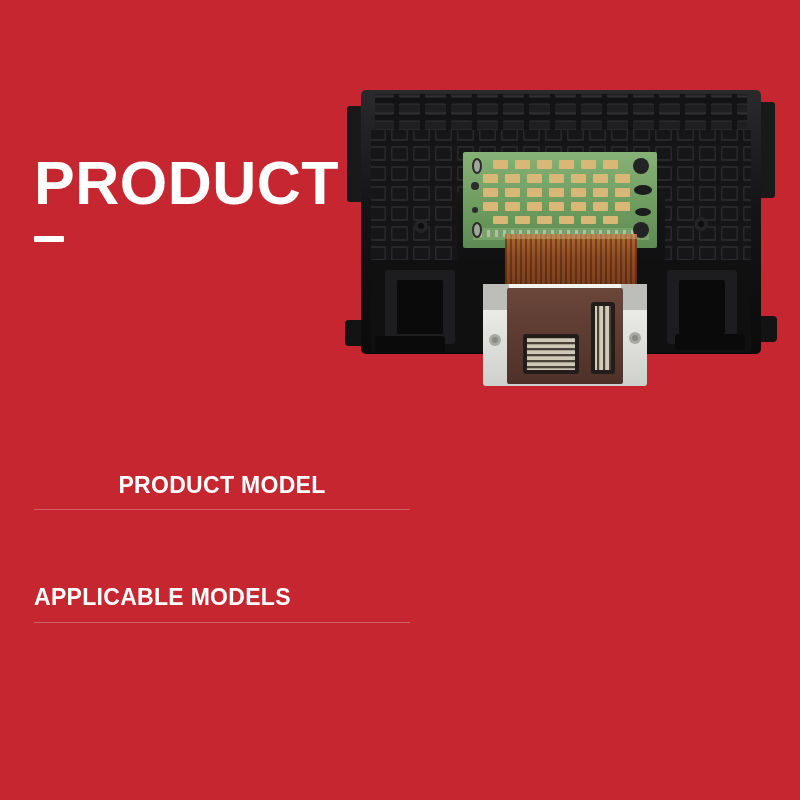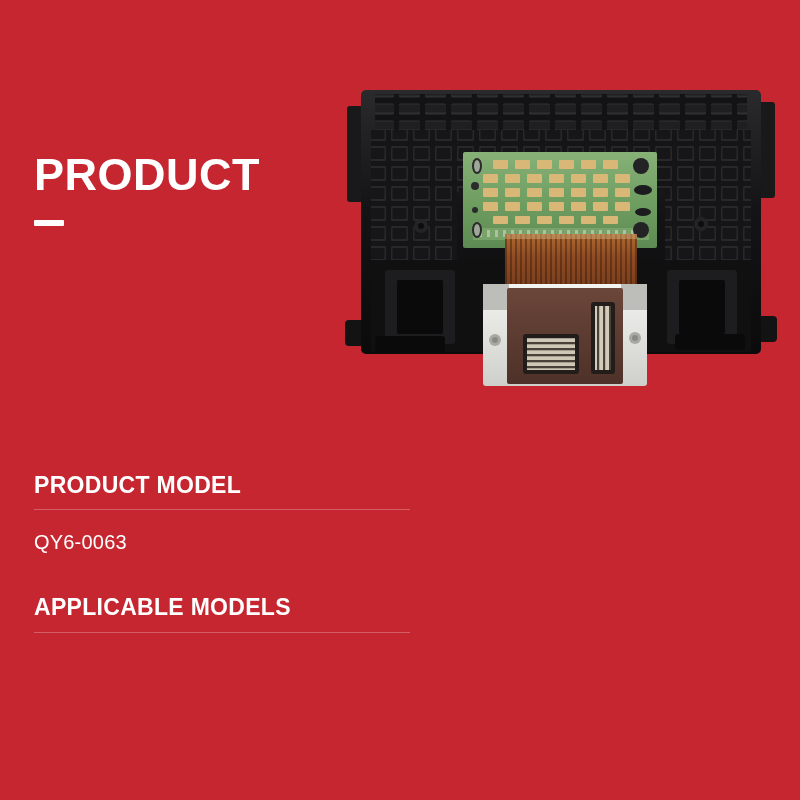--- a/index.html
+++ b/index.html
@@ -17,21 +17,21 @@
     -webkit-font-smoothing:antialiased;
   }
 
   
   .title-block {
     position:absolute;
     left:34px; top:152px;
     width:340px;
   }
   .title-line1 {
-    font-size:45px;
+    font-size:61px;
     font-weight:700;
     letter-spacing:0.5px;
     color:#ffffff;
     line-height:1.02;
     white-space:nowrap;
   }
   .title-line2 {
     font-size:45px;
     font-weight:300;
     letter-spacing:0.5px;
@@ -63,21 +63,21 @@
   .spec-row {
     display:flex;
     width:800px;
   }
   .spec-row + .spec-row { margin-top:37px; }
 
   .spec-cell {
     padding-left:34px;
     padding-right:10px;
   }
-  .spec-cell.col-a { width:424px; }
+  .spec-cell.col-a { width:424px;text-align:center; }
   .spec-cell.col-b { padding-left:458px; width:376px; margin-left:-34px; }
   .spec-cell.full   { width:800px; }
 
   .spec-label {
     font-size:23px;
     font-weight:700;
     color:#ffffff;
     letter-spacing:0.3px;
     line-height:1.32;
     white-space:nowrap;
@@ -295,21 +295,20 @@
       <rect x="330" y="250" width="70" height="16" rx="3" fill="#0a0a0b"></rect>
     </svg>
   </div>
 
   <div class="spec-grid">
 
     <div class="spec-row">
       <div class="spec-cell col-a">
         <div class="spec-label">PRODUCT MODEL</div>
         <div class="spec-divider"></div>
-        <div class="spec-value">QY6-0063</div>
       </div>
       <div class="spec-cell col-b">
         <div class="spec-label">APPLICABLE BRAND</div>
 
         <div class="spec-value">Canon</div>
       </div>
     </div>
 
     <div class="spec-row">
       <div class="spec-cell full">

